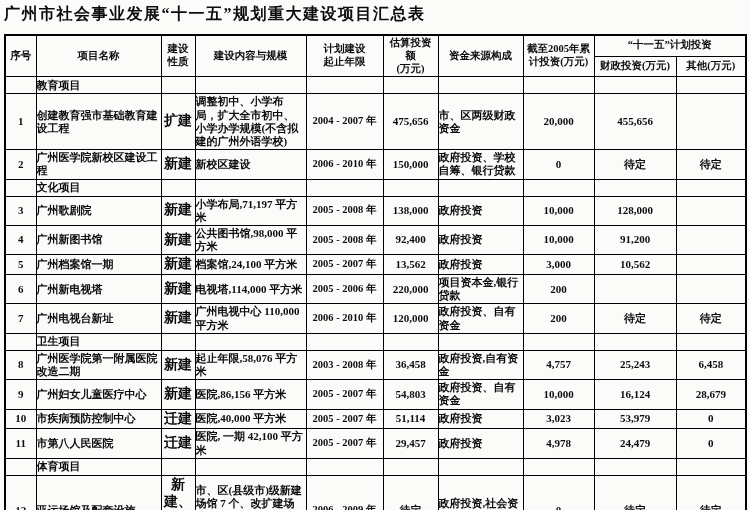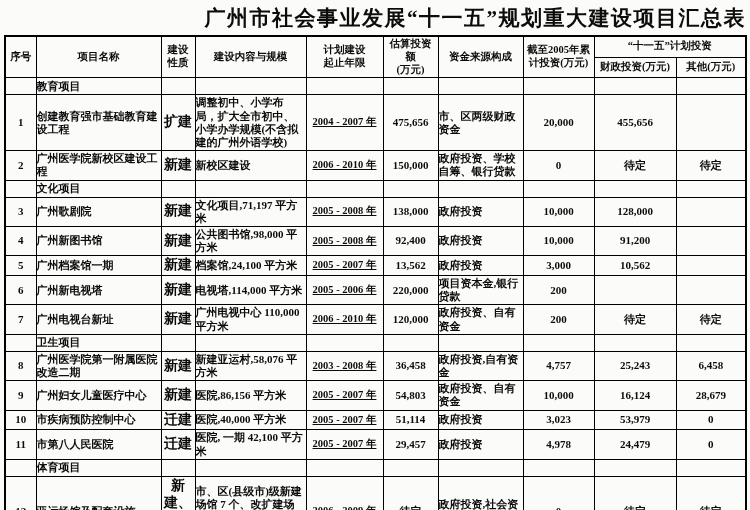--- a/index.html
+++ b/index.html
@@ -12,25 +12,25 @@
     font-family: "Liberation Serif", "DejaVu Serif", serif;
     color: #0c0c0c;
   }
   .page {
     width: 750px;
     height: 510px;
     box-sizing: border-box;
     padding: 2px 4px 0 4px;
   }
   .title {
-    text-align: right;
+    text-align: left;
     font-weight: bold;
-    font-size: 21px;
+    font-size: 16px;
     letter-spacing: 1.5px;
-    margin: 2px 0 3px 0;
+    margin: 2px 0 9px 0;
     white-space: nowrap;
   }
   table.summary {
     border-collapse: collapse;
     table-layout: fixed;
     width: 741px;
     margin: 0 auto;
     border: 2px solid #000;
   }
   th, td {
@@ -48,21 +48,21 @@
     font-weight: bold;
   }
   td {
     font-size: 11px;
     line-height: 1.2;
     padding: 1px 2px;
   }
   td.c0, td.c2, td.c4, td.c5, td.c7, td.c8, td.c9 { text-align: center; }
   td.c1, td.c3, td.c6 { text-align: left; padding-left: 0; }
   td.c2 { padding: 1px 0; font-size: 14px; }
-  td.c4 { white-space: nowrap; font-size: 10.5px; text-decoration: underline; }
+  td.c4 { white-space: nowrap; font-size: 10.5px; }
   tr.section-row td { height: 14px; }
   tr.data-row td { height: 15px; }
 </style>
 </head>
 <body>
 
 <div class="page">
   <div class="title">广州市社会事业发展“十一五”规划重大建设项目汇总表</div>
 
   <table class="summary">
@@ -145,21 +145,21 @@
           <td class="c5"></td>
           <td class="c6"></td>
           <td class="c7"></td>
           <td class="c8"></td>
           <td class="c9"></td>
         </tr>
         <tr class="data-row">
           <td class="c0">3</td>
           <td class="c1">广州歌剧院</td>
           <td class="c2">新建</td>
-          <td class="c3">文化项目,71,197 平方米</td>
+          <td class="c3">小学布局,71,197 平方米</td>
           <td class="c4">2005 - 2008 年</td>
           <td class="c5">138,000</td>
           <td class="c6">政府投资</td>
           <td class="c7">10,000</td>
           <td class="c8">128,000</td>
           <td class="c9"></td>
         </tr>
         <tr class="data-row">
           <td class="c0">4</td>
           <td class="c1">广州新图书馆</td>
@@ -217,21 +217,21 @@
           <td class="c5"></td>
           <td class="c6"></td>
           <td class="c7"></td>
           <td class="c8"></td>
           <td class="c9"></td>
         </tr>
         <tr class="data-row">
           <td class="c0">8</td>
           <td class="c1">广州医学院第一附属医院改造二期</td>
           <td class="c2">新建</td>
-          <td class="c3">新建亚运村,58,076 平方米</td>
+          <td class="c3">起止年限,58,076 平方米</td>
           <td class="c4">2003 - 2008 年</td>
           <td class="c5">36,458</td>
           <td class="c6">政府投资,自有资金</td>
           <td class="c7">4,757</td>
           <td class="c8">25,243</td>
           <td class="c9">6,458</td>
         </tr>
         <tr class="data-row">
           <td class="c0">9</td>
           <td class="c1">广州妇女儿童医疗中心</td>

